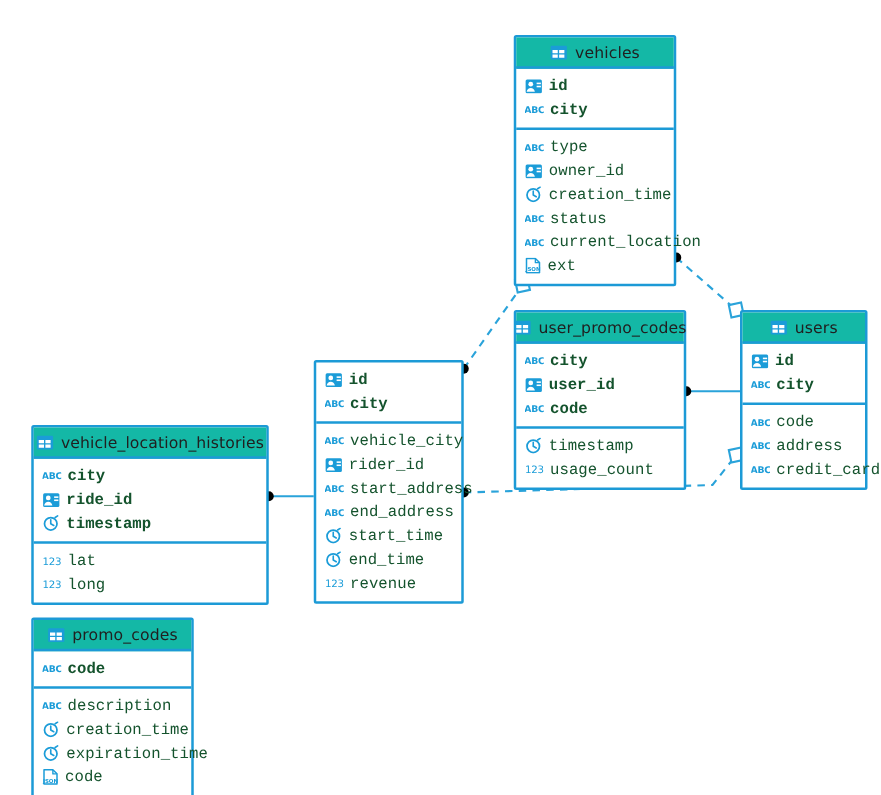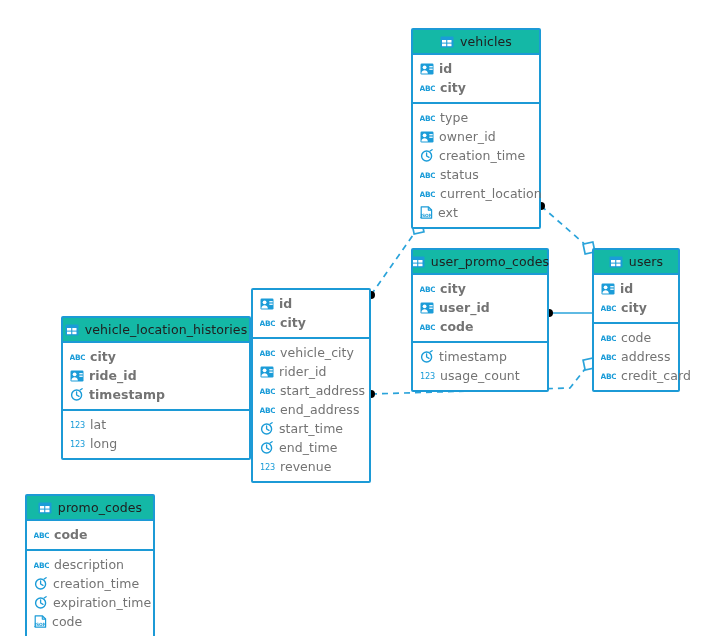--- a/index.html
+++ b/index.html
@@ -66,22 +66,23 @@
   .field {
     display: flex;
     align-items: center;
     gap: 5px;
     height: 19px;
     padding: 0 6px 0 7px;
     white-space: nowrap;
   }
   .fname {
     font-size: 12.5px;
-    color: #737373;
+    color: #14532d;
     letter-spacing: 0.05px;
+    font-family: Liberation Mono, monospace;
   }
   .pk .fname { font-weight: bold; }
 
   
   .ico {
     flex: 0 0 auto;
     display: inline-flex;
     align-items: center;
     justify-content: center;
   }
@@ -267,21 +268,21 @@
         <div class="field">
           <span class="ico">
             <svg width="15" height="11" viewBox="0 0 15 11">
               <text x="7.5" y="8.8" font-family="DejaVu Sans, sans-serif" font-size="8.2" fill="#1b9cd8" text-anchor="middle" letter-spacing="-0.2">123</text>
             </svg>
           </span>
           <span class="fname">usage_count</span>
         </div>
       </div>
     </div>
-    <div class="table" style="left: 592px; top: 248px; width: 88px;">
+    <div class="table" style="left: 592px; top: 248px; width: 102px;">
       <div class="tbl-title">
         <span class="ico">
           <svg width="14" height="12" viewBox="0 0 14 12">
             <rect x="0.5" y="0.5" width="13" height="11" rx="1" fill="#1b9cd8"></rect>
             <rect x="2" y="4" width="4.2" height="2.6" fill="#fff"></rect>
             <rect x="7.3" y="4" width="4.2" height="2.6" fill="#fff"></rect>
             <rect x="2" y="7.6" width="4.2" height="2.6" fill="#fff"></rect>
             <rect x="7.3" y="7.6" width="4.2" height="2.6" fill="#fff"></rect>
           </svg>
         </span>
@@ -419,21 +420,21 @@
         <div class="field">
           <span class="ico">
             <svg width="15" height="11" viewBox="0 0 15 11">
               <text x="7.5" y="8.8" font-family="DejaVu Sans, sans-serif" font-size="8.2" fill="#1b9cd8" text-anchor="middle" letter-spacing="-0.2">123</text>
             </svg>
           </span>
           <span class="fname">revenue</span>
         </div>
       </div>
     </div>
-    <div class="table" style="left: 25px; top: 316px; width: 190px; margin-left: 36px;">
+    <div class="table" style="left: 25px; top: 340px; width: 190px;">
       <div class="tbl-title">
         <span class="ico">
           <svg width="14" height="12" viewBox="0 0 14 12">
             <rect x="0.5" y="0.5" width="13" height="11" rx="1" fill="#1b9cd8"></rect>
             <rect x="2" y="4" width="4.2" height="2.6" fill="#fff"></rect>
             <rect x="7.3" y="4" width="4.2" height="2.6" fill="#fff"></rect>
             <rect x="2" y="7.6" width="4.2" height="2.6" fill="#fff"></rect>
             <rect x="7.3" y="7.6" width="4.2" height="2.6" fill="#fff"></rect>
           </svg>
         </span>

